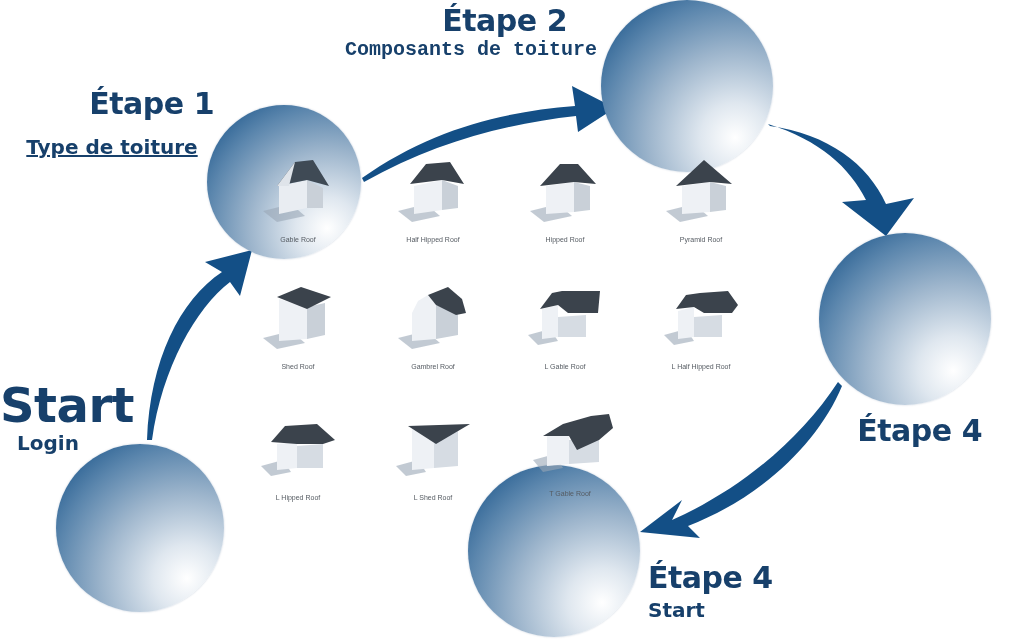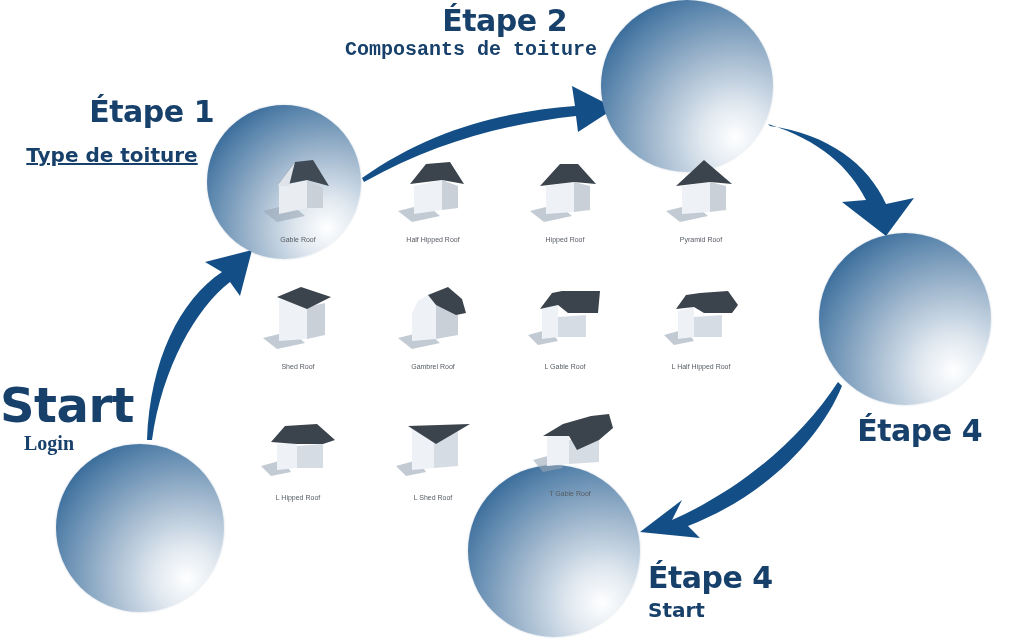--- a/index.html
+++ b/index.html
@@ -143,25 +143,25 @@
         <polygon points="14,26 36,22 36,54 14,56" fill="#eef1f5"></polygon>
         <polygon points="36,30 66,28 66,52 36,54" fill="#d6dce3"></polygon>
         <polygon points="10,26 30,14 58,6 76,4 80,18 66,30 44,40 36,26" fill="#3b434c"></polygon>
       </svg>
       <div class="roof-caption">T Gable Roof</div>
     </div>
   </div>
 
   <div class="label" style="left:0px; top:381px;">
     <span class="title" style="font-size:48px;">Start</span>
-    <span class="sub" style="margin-left:24px; font-size:20px;font-family:Liberation Serif, serif;">Login</span>
+    <span class="sub" style="margin-left:17px; font-size:20px;">Login</span>
   </div>
 
   <div class="label center" style="left:10px; top:89px; width:204px;">
-    <span class="title" style="font-size:30px;margin-top:8px;">Étape 1</span>
+    <span class="title" style="font-size:30px;">Étape 1</span>
     <span class="sub" style="font-size:20px; margin-top:18px;text-decoration:underline;">Type de toiture</span>
   </div>
 
   <div class="label right" style="left:284px; top:6px; width:313px;">
     <span class="title" style="font-size:30px; margin-right:30px;">Étape 2</span>
     <span class="sub" style="font-size:20px; margin-top:4px;font-family:Liberation Mono, monospace;">Composants de toiture</span>
   </div>
 
   <div class="label center" style="left:832px; top:416px; width:150px;">
     <span class="title" style="font-size:30px;">Étape 4</span>

